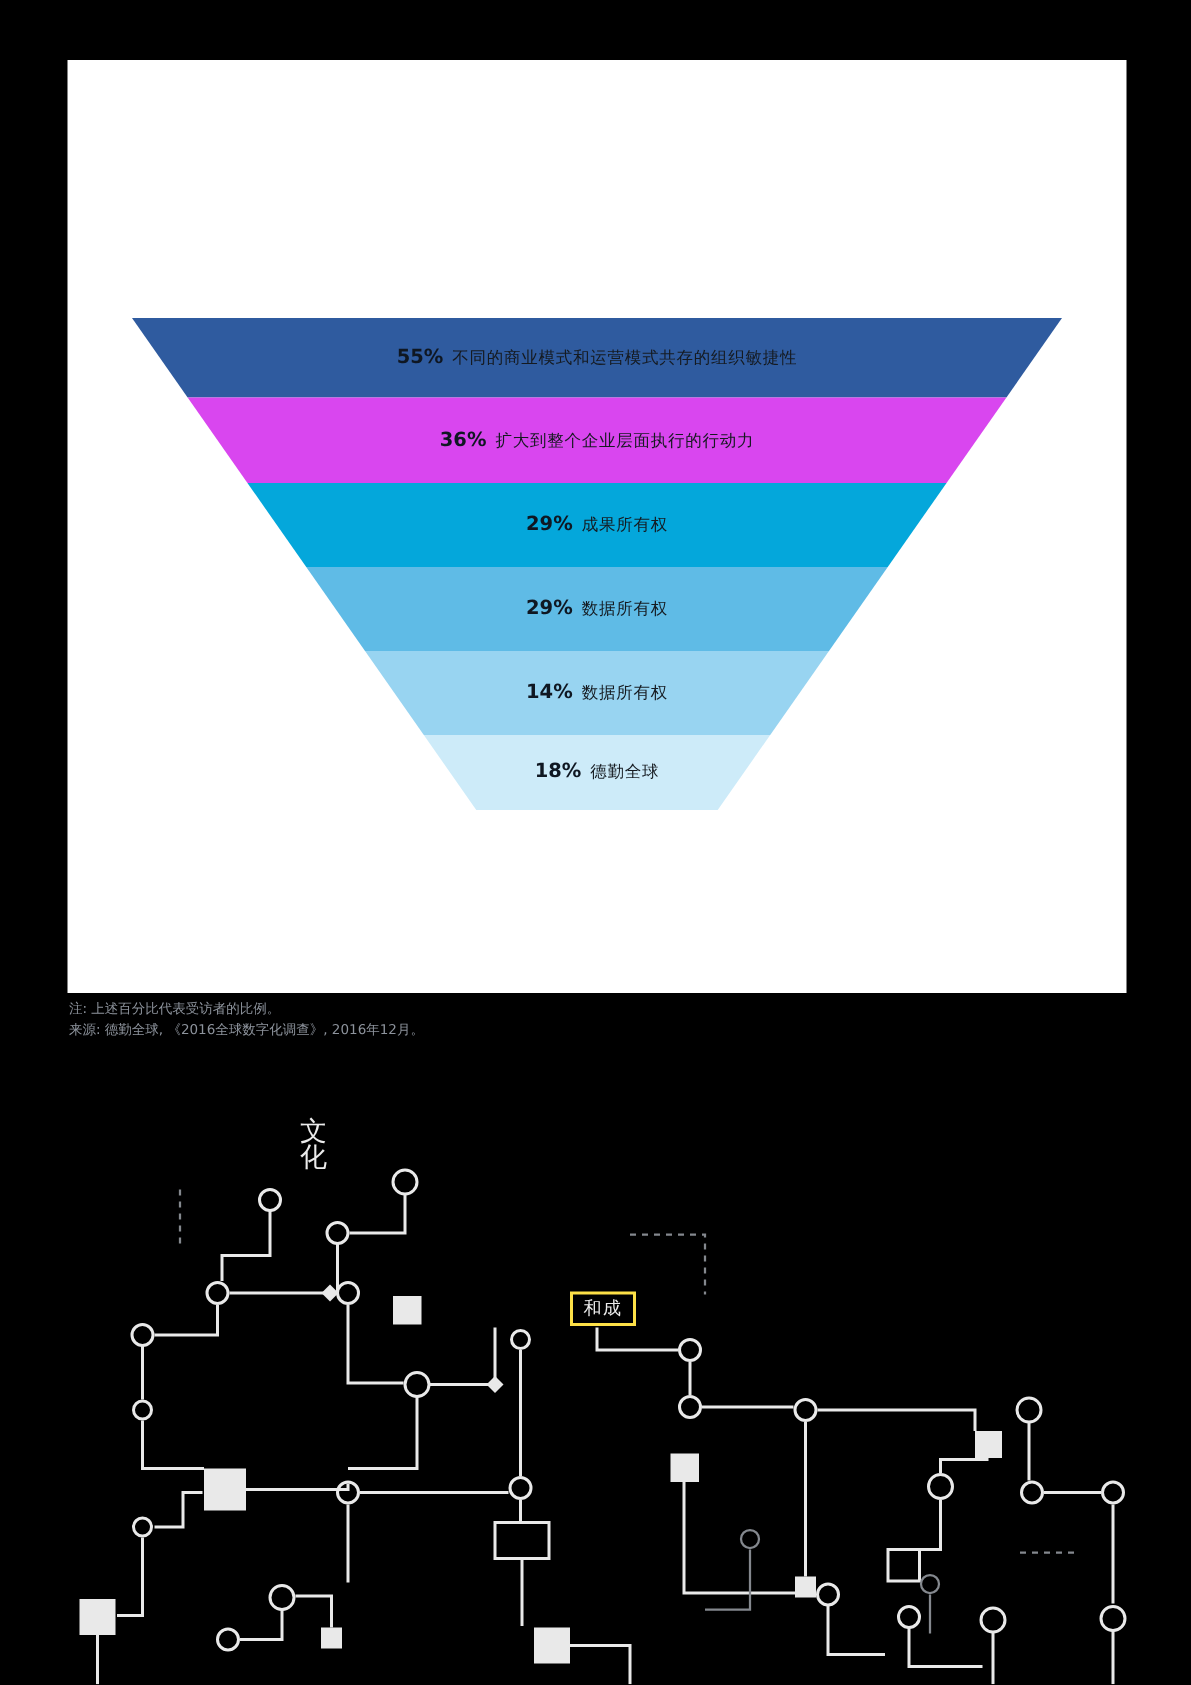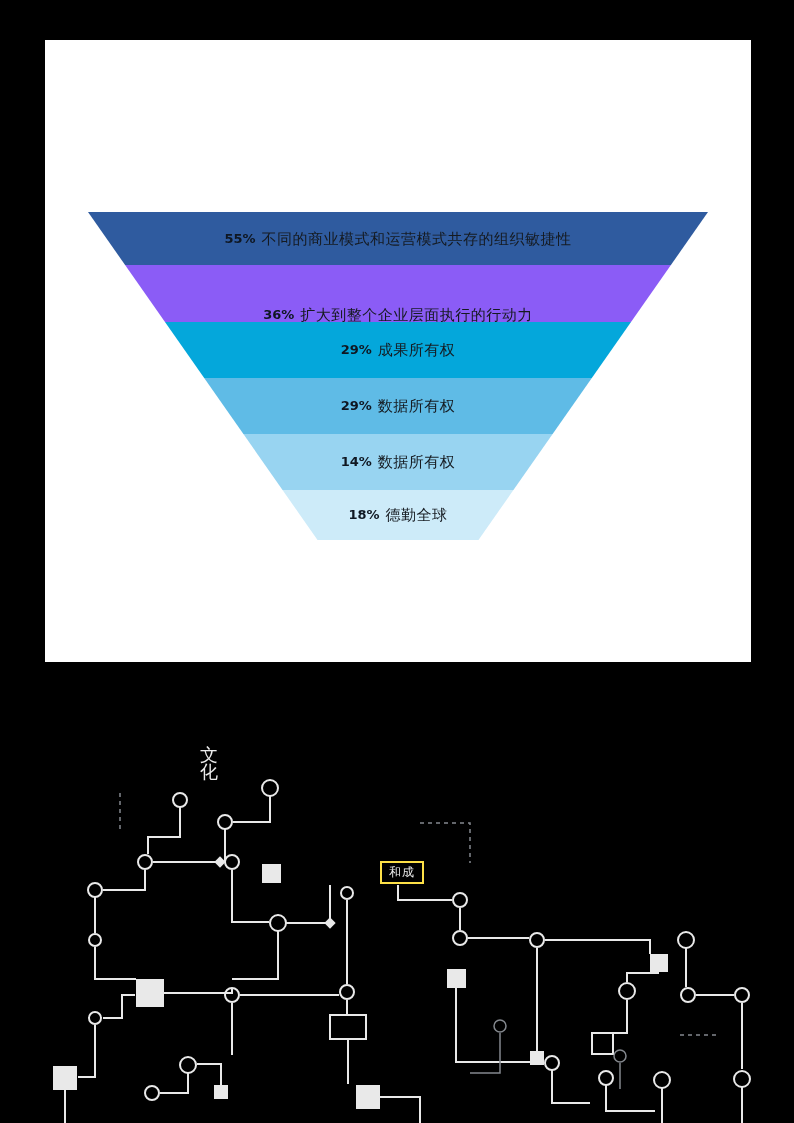--- a/index.html
+++ b/index.html
@@ -16,21 +16,21 @@
   .band { display:flex; align-items:center; justify-content:center;
           gap:6px; text-align:center; }
   .band:nth-child(1){ height:53px; }
   .band:nth-child(2){ height:57px; }
   .band:nth-child(3){ height:56px; }
   .band:nth-child(4){ height:56px; }
   .band:nth-child(5){ height:56px; }
   .band:nth-child(6){ height:50px; }
   .band:nth-child(7){ height:115px; justify-content:flex-start; padding-top:6px; }
   .pct { font-size:13px; font-weight:bold; color:#0f1722; line-height:14px; }
-  .lbl { font-size:15px; color:#151a20; letter-spacing:.5px; line-height:14px; }
+  .lbl { font-size:11px; color:#151a20; letter-spacing:.5px; line-height:14px; }
 
   
   .notes { position:absolute; left:46px; top:666px; font-size:9px; line-height:14px; color:#8d939c; }
 
   
   .illustration { position:absolute; left:0; top:733px; width:794px; height:390px; }
   .illustration svg { display:block; }
   .ill-label-v { position:absolute; left:200px; top:13px; width:16px; font-size:18px; line-height:17px;
                  color:#ececec; word-break:break-all; text-align:center; }
   .ill-label-box { position:absolute; left:380px; top:128px; border:2px solid #fde047; background:#000;
@@ -40,21 +40,21 @@
 <body>
 
 <div class="page">
 
   <div class="panel">
     <div class="funnel">
       <div class="band" style="background: rgb(47, 91, 159);">
         <div class="pct">55%</div>
         <div class="lbl">不同的商业模式和运营模式共存的组织敏捷性</div>
       </div>
-      <div class="band" style="background: #8b5cf6; align-items: flex-end;">
+      <div class="band" style="background: #d946ef;">
         <div class="pct">36%</div>
         <div class="lbl">扩大到整个企业层面执行的行动力</div>
       </div>
       <div class="band" style="background: rgb(4, 167, 219);">
         <div class="pct">29%</div>
         <div class="lbl">成果所有权</div>
       </div>
       <div class="band" style="background: rgb(95, 187, 230);">
         <div class="pct">29%</div>
         <div class="lbl">数据所有权</div>
@@ -63,20 +63,24 @@
         <div class="pct">14%</div>
         <div class="lbl">数据所有权</div>
       </div>
       <div class="band" style="background: rgb(205, 235, 249);">
         <div class="pct">18%</div>
         <div class="lbl">德勤全球</div>
       </div>
     </div>
   </div>
 
+  <div class="notes">
+    <div>注: 上述百分比代表受访者的比例。</div>
+    <div>来源: 德勤全球, 《2016全球数字化调查》, 2016年12月。</div>
+  </div>
 
   <div class="illustration">
     <svg width="794" height="390" viewBox="0 0 794 390">
 
       <g stroke="#e9e9e9" stroke-width="2" fill="none">
         <path d="M180 74 V 104 H 148 V 121"></path>
         <path d="M270 63 V 89 H 233"></path>
         <path d="M225 96 V 129"></path>
         <path d="M153 129 H 217"></path>
         <path d="M232 137 V 189 H 269"></path>

